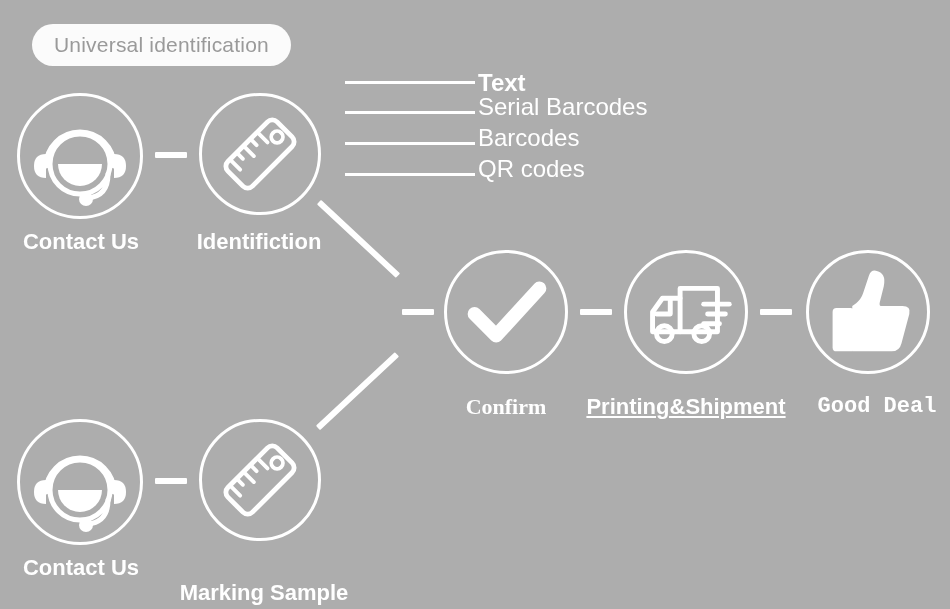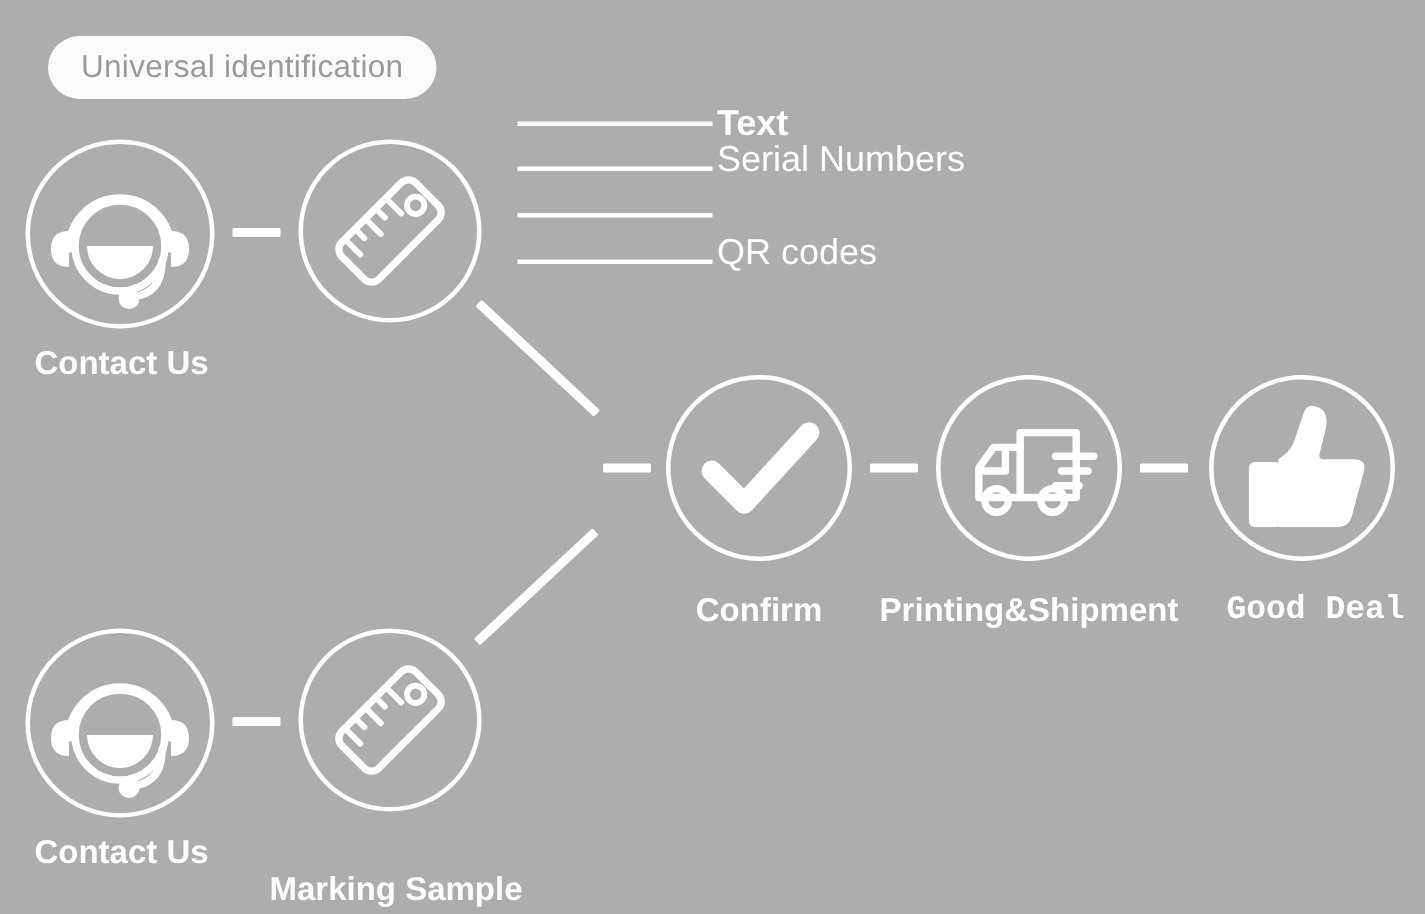--- a/index.html
+++ b/index.html
@@ -149,60 +149,62 @@
           <line x1="34" y1="42" x2="34" y2="57"></line>
           <line x1="44" y1="42" x2="44" y2="51"></line>
           <line x1="54" y1="42" x2="54" y2="57"></line>
           <line x1="64" y1="42" x2="64" y2="51"></line>
           <line x1="74" y1="42" x2="74" y2="57"></line>
         </g>
         <circle cx="85" cy="60" r="6" fill="none" stroke="#ffffff" stroke-width="4"></circle>
       </g>
     </svg>
   </div>
+  <div class="nodelabel" style="left:259px; top:231px;">Identifiction</div>
 
   <div class="listline" style="top:81px;"></div>
   <div class="listlabel" style="top:71px;font-weight:bold;">Text</div>
 
   <div class="listline" style="top:111px;"></div>
-  <div class="listlabel" style="top:95px;">Serial Numbers</div>
+  <div class="listlabel" style="top:95px;">Serial Barcodes</div>
 
   <div class="listline" style="top:142px;"></div>
+  <div class="listlabel" style="top:126px;">Barcodes</div>
 
   <div class="listline" style="top:173px;"></div>
   <div class="listlabel" style="top:157px;">QR codes</div>
 
   <div class="diag" id="diag-top"></div>
   <div class="diag" id="diag-bottom"></div>
   <div class="dash" id="dash-pre"></div>
 
   <div class="circle" id="c-confirm">
     <svg viewBox="0 0 120 120">
       <polyline points="28,62 50,84 94,36" fill="none" stroke="#ffffff" stroke-width="14" stroke-linecap="round" stroke-linejoin="round"></polyline>
     </svg>
   </div>
-  <div class="nodelabel" style="left:506px; top:396px;">Confirm</div>
+  <div class="nodelabel" style="left:506px; top:396px;font-family:Liberation Serif, serif;">Confirm</div>
 
   <div class="dash" id="dash-mid"></div>
 
   <div class="circle" id="c-shipment">
     <svg viewBox="0 0 120 120">
       <g fill="none" stroke="#ffffff" stroke-width="5" stroke-linejoin="round" stroke-linecap="round">
         <path d="M54 36 H92 V80 H54 Z"></path>
         <path d="M54 46 H36 L26 60 V80 H54"></path>
         <path d="M30 62 H44 V48"></path>
         <circle cx="38" cy="82" r="8"></circle>
         <circle cx="76" cy="82" r="8"></circle>
         <line x1="78" y1="52" x2="104" y2="52"></line>
         <line x1="82" y1="62" x2="100" y2="62"></line>
         <line x1="78" y1="72" x2="94" y2="72"></line>
       </g>
     </svg>
   </div>
-  <div class="nodelabel" style="left:686px; top:396px;">Printing&amp;Shipment</div>
+  <div class="nodelabel" style="left:686px; top:396px;text-decoration:underline;">Printing&amp;Shipment</div>
 
   <div class="dash" id="dash-end"></div>
 
   <div class="circle" id="c-gooddeal">
     <svg viewBox="0 0 120 120">
       <rect x="24" y="56" width="22" height="44" rx="4" ry="4" fill="#ffffff"></rect>
       <path d="M54 100 h30 q8 0 10 -8 l8 -30 q2 -8 -7 -8 H74 q-3 0 -2 -4
                l4 -16 q3 -14 -8 -16 q-5 -1 -7 5 l-6 18 q-2 6 -7 10 l-4 3 V100 Z" fill="#ffffff"></path>
     </svg>
   </div>

